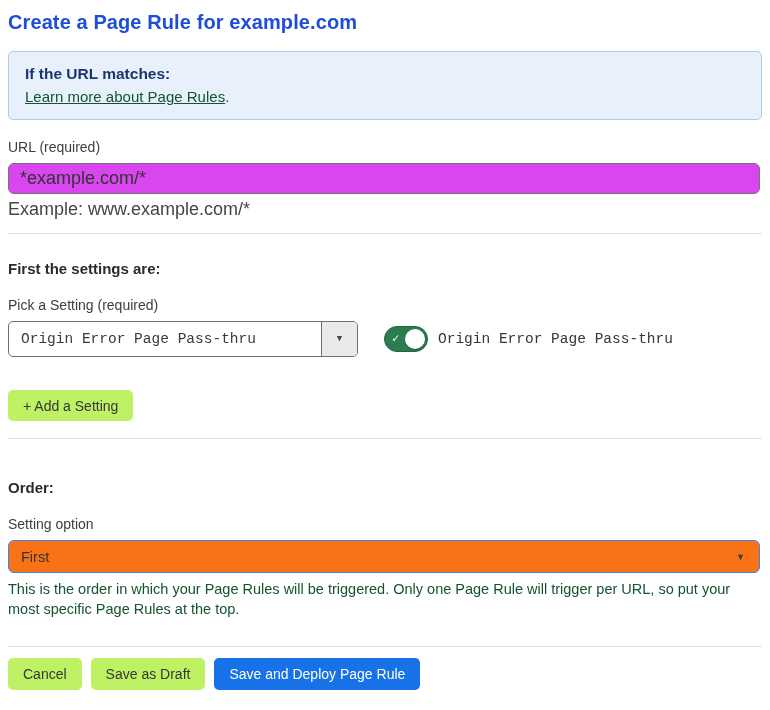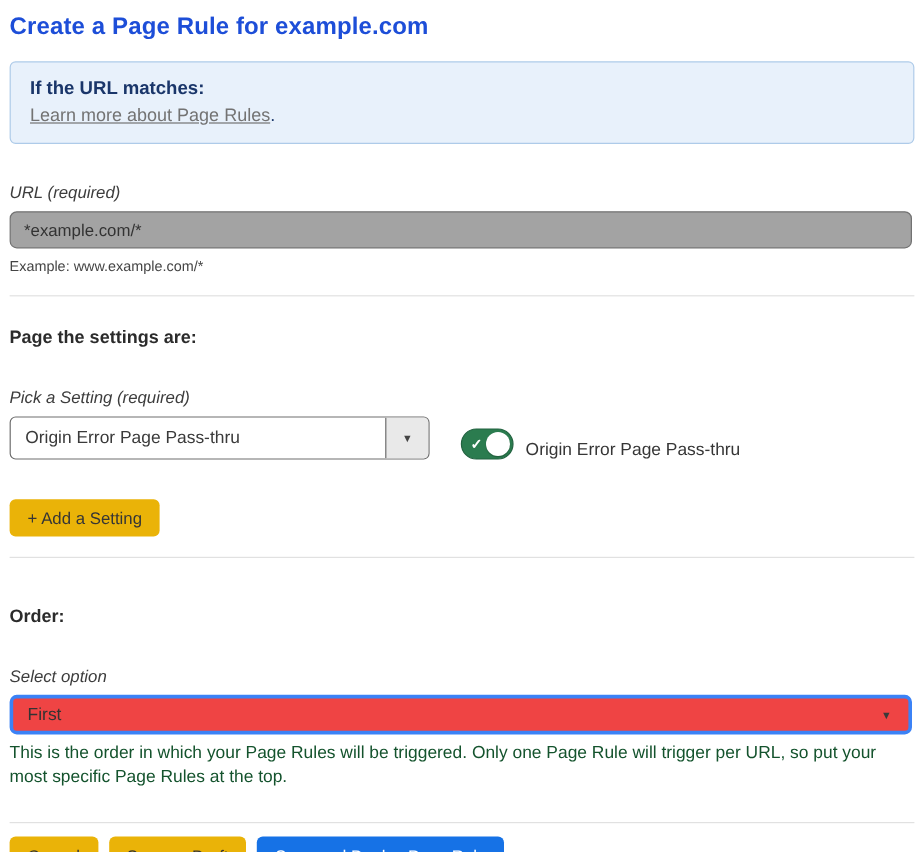--- a/index.html
+++ b/index.html
@@ -29,47 +29,46 @@
     color: #1d3a6d;
     font-size: 15px;
     line-height: 23px;
   }
   .info-box .info-heading {
     font-weight: bold;
     font-size: 15.5px;
     color: #1a366a;
   }
   .info-box a.info-link {
-    color: #737373;
+    color: #14532d;
     text-decoration: underline;
     cursor: pointer;
   }
   .field-label {
-    margin-top: 32px;
+    margin-top: 19px;
     font-size: 14px;
     color: #3d3d3d;
     line-height: 17px;
-    font-style: italic;
   }
   .text-input {
     display: block;
     width: 752px;
     height: 31px;
     margin-top: 7px;
     border: 1px solid #727272;
     border-radius: 6px;
     padding: 0 11px;
     font-family: "Liberation Sans", sans-serif;
-    font-size: 14px;
+    font-size: 18px;
     color: #333333;
-    background: #a3a3a3;
+    background: #d946ef;
   }
   .helper-text {
     margin-top: 7px;
-    font-size: 12px;
+    font-size: 18px;
     line-height: 17px;
     color: #454545;
   }
   hr.divider {
     border: none;
     border-top: 1px solid #e1e1e1;
     height: 0;
   }
   .div-1 { margin-top: 15px; }
   .div-2 { margin-top: 17px; }
@@ -78,21 +77,22 @@
     font-size: 15px;
     line-height: 19px;
     font-weight: bold;
     color: #2b2b2b;
   }
   .h2-settings { margin-top: 25px; }
   .h2-order   { margin-top: 39px; }
   .setting-row {
     margin-top: 7px;
     display: flex;
-    align-items: flex-end;
+    align-items: center;
+    font-family: Liberation Mono, monospace;
   }
   .dropdown {
     width: 350px;
     height: 36px;
     border: 1px solid #6f6f6f;
     border-radius: 5px;
     background: #ffffff;
     display: flex;
     align-items: stretch;
     cursor: pointer;
@@ -160,38 +160,38 @@
     height: 32px;
     padding: 0 15px;
     border: none;
     border-radius: 5px;
     font-family: "Liberation Sans", sans-serif;
     font-size: 14px;
     cursor: pointer;
     white-space: nowrap;
   }
   .btn-secondary {
-    background: #eab308;
+    background: #bef264;
     color: #363636;
   }
   .btn-primary {
     background: #1672e6;
     color: #ffffff;
   }
   .add-setting-btn {
     margin-top: 33px;
     height: 31px;
   }
   .select-control {
     margin-top: 7px;
     width: 752px;
     height: 33px;
-    border: 3px solid #3b82f6;
+    border: 1px solid #3b82f6;
     border-radius: 6px;
-    background: #ef4444;
+    background: #f97316;
     display: flex;
     align-items: center;
     padding: 0 12px;
     font-size: 14.5px;
     color: #333333;
     cursor: pointer;
     position: relative;
   }
   .select-control .select-arrow {
     position: absolute;
@@ -226,21 +226,21 @@
   <div class="info-heading">If the URL matches:</div>
   <div><a class="info-link">Learn more about Page Rules</a><span>.</span></div>
 </div>
 
 <div class="field-label">URL (required)</div>
 <input class="text-input" type="text" value="*example.com/*" style="">
 <div class="helper-text">Example: www.example.com/*</div>
 
 <hr class="divider div-1">
 
-<h2 class="section-heading h2-settings">Page the settings are:</h2>
+<h2 class="section-heading h2-settings">First the settings are:</h2>
 
 <div class="field-label">Pick a Setting (required)</div>
 
 <div class="setting-row">
   <div class="dropdown">
     <div class="dropdown-value">Origin Error Page Pass-thru</div>
     <div class="dropdown-arrow-btn">
         <span>▼</span>
       </div>
   </div>
@@ -250,21 +250,21 @@
   </div>
   <div class="toggle-label">Origin Error Page Pass-thru</div>
 </div>
 
 <button class="btn btn-secondary add-setting-btn">+ Add a Setting</button>
 
 <hr class="divider div-2">
 
 <h2 class="section-heading h2-order">Order:</h2>
 
-<div class="field-label">Select option</div>
+<div class="field-label">Setting option</div>
 
 <div class="select-control">
   <span>First</span>
   <span class="select-arrow">▼</span>
 </div>
 
 <div class="order-helper">This is the order in which your Page Rules will be triggered. Only one Page Rule will trigger per URL, so put your most specific Page Rules at the top.</div>
 
 <hr class="divider div-3">
 

